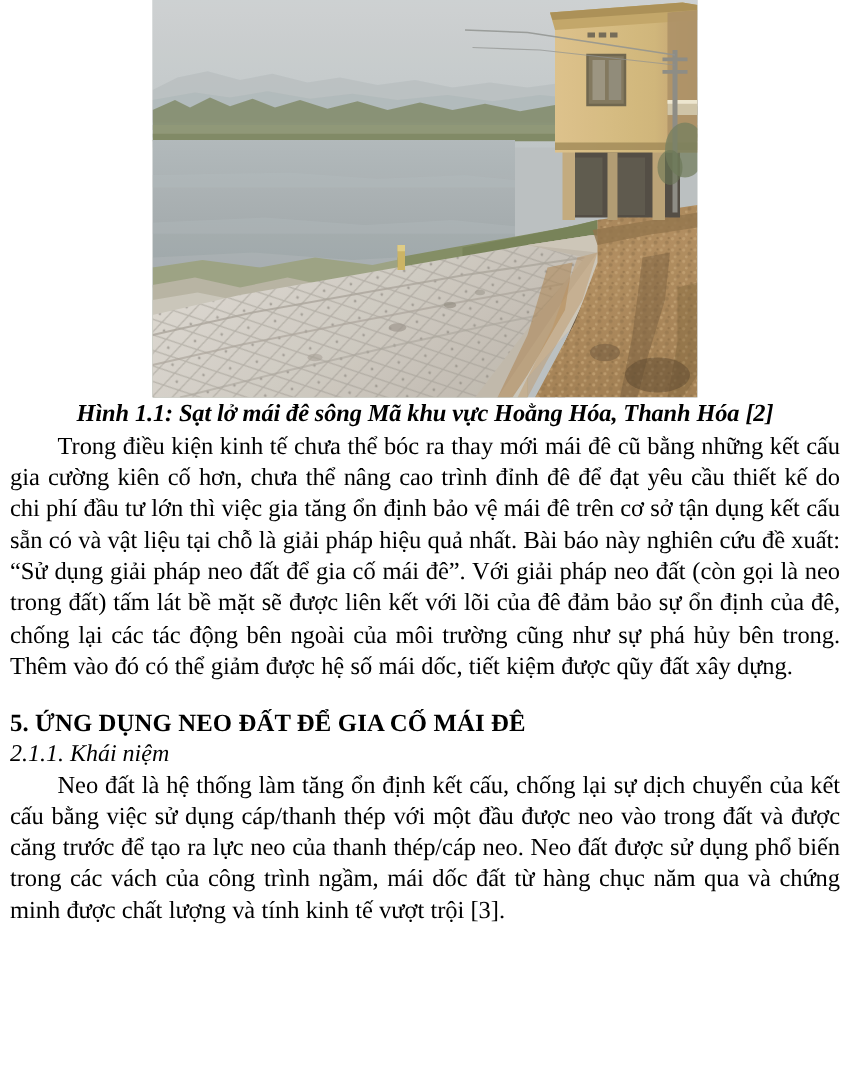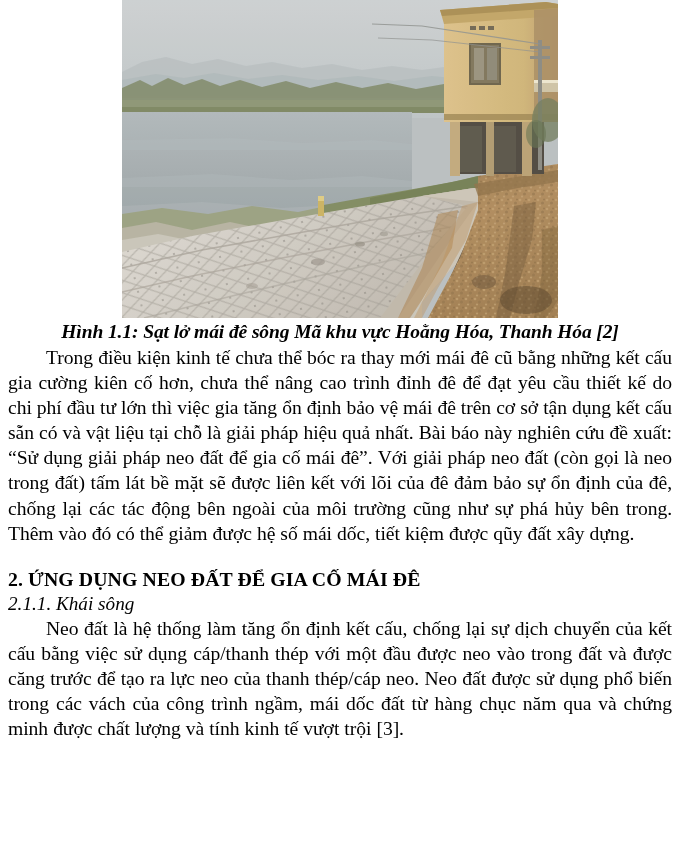--- a/index.html
+++ b/index.html
@@ -267,21 +267,21 @@
   </div>
 
   <div class="caption">Hình 1.1: Sạt lở mái đê sông Mã khu vực Hoằng Hóa, Thanh Hóa [2]</div>
 
   <div class="body-col">
 
     <p class="para">Trong điều kiện kinh tế chưa thể bóc ra thay mới mái đê cũ bằng những kết cấu gia cường kiên cố hơn, chưa thể nâng cao trình đỉnh đê để đạt yêu cầu thiết kế do chi phí đầu tư lớn thì việc gia tăng ổn định bảo vệ mái đê trên cơ sở tận dụng kết cấu sẵn có và vật liệu tại chỗ là giải pháp hiệu quả nhất. Bài báo này nghiên cứu đề xuất: “Sử dụng giải pháp neo đất để gia cố mái đê”. Với giải pháp neo đất (còn gọi là neo trong đất) tấm lát bề mặt sẽ được liên kết với lõi của đê đảm bảo sự ổn định của đê, chống lại các tác động bên ngoài của môi trường cũng như sự phá hủy bên trong. Thêm vào đó có thể giảm được hệ số mái dốc, tiết kiệm được qũy đất xây dựng.</p>
 
     <div class="spacer-before-sec"></div>
 
-    <h2 class="sec">2. ỨNG DỤNG NEO ĐẤT ĐỂ GIA CỐ MÁI ĐÊ</h2>
-
-
-    <h4 class="subsubsec">2.1.1. Khái sông</h4>
+    <h2 class="sec">5. ỨNG DỤNG NEO ĐẤT ĐỂ GIA CỐ MÁI ĐÊ</h2>
+
+
+    <h4 class="subsubsec">2.1.1. Khái niệm</h4>
 
     <p class="para">Neo đất là hệ thống làm tăng ổn định kết cấu, chống lại sự dịch chuyển của kết cấu bằng việc sử dụng cáp/thanh thép với một đầu  được neo vào trong đất và được căng trước để tạo ra lực neo của thanh thép/cáp neo. Neo đất được sử dụng phổ biến trong các vách của công trình ngầm, mái dốc đất từ hàng chục năm  qua và chứng minh được chất lượng và tính kinh tế vượt trội [3].</p>
   </div>
 
 </div>
 
 </body></html>

